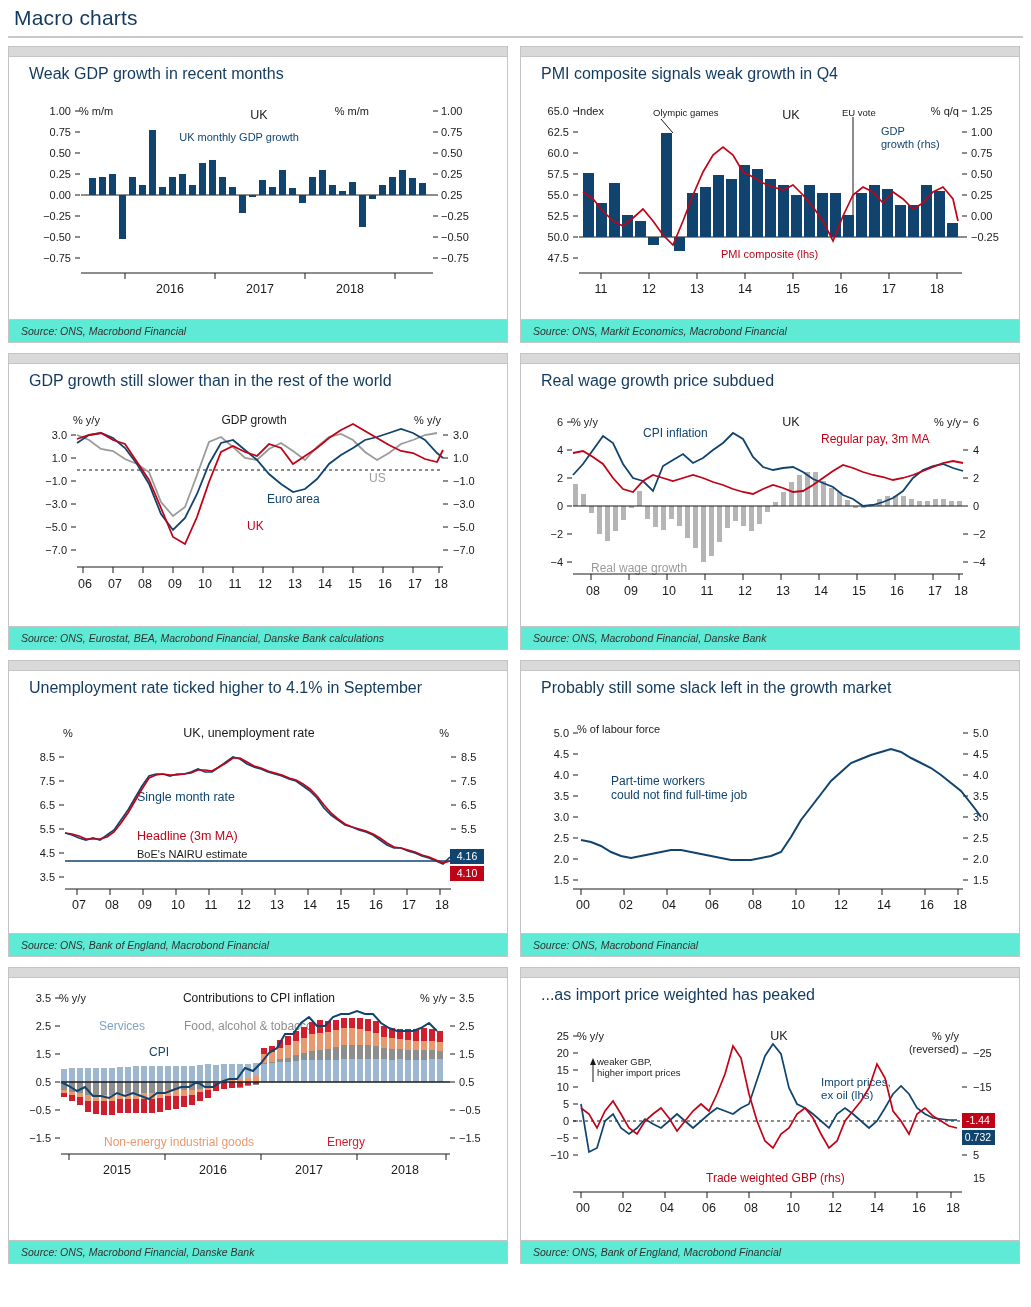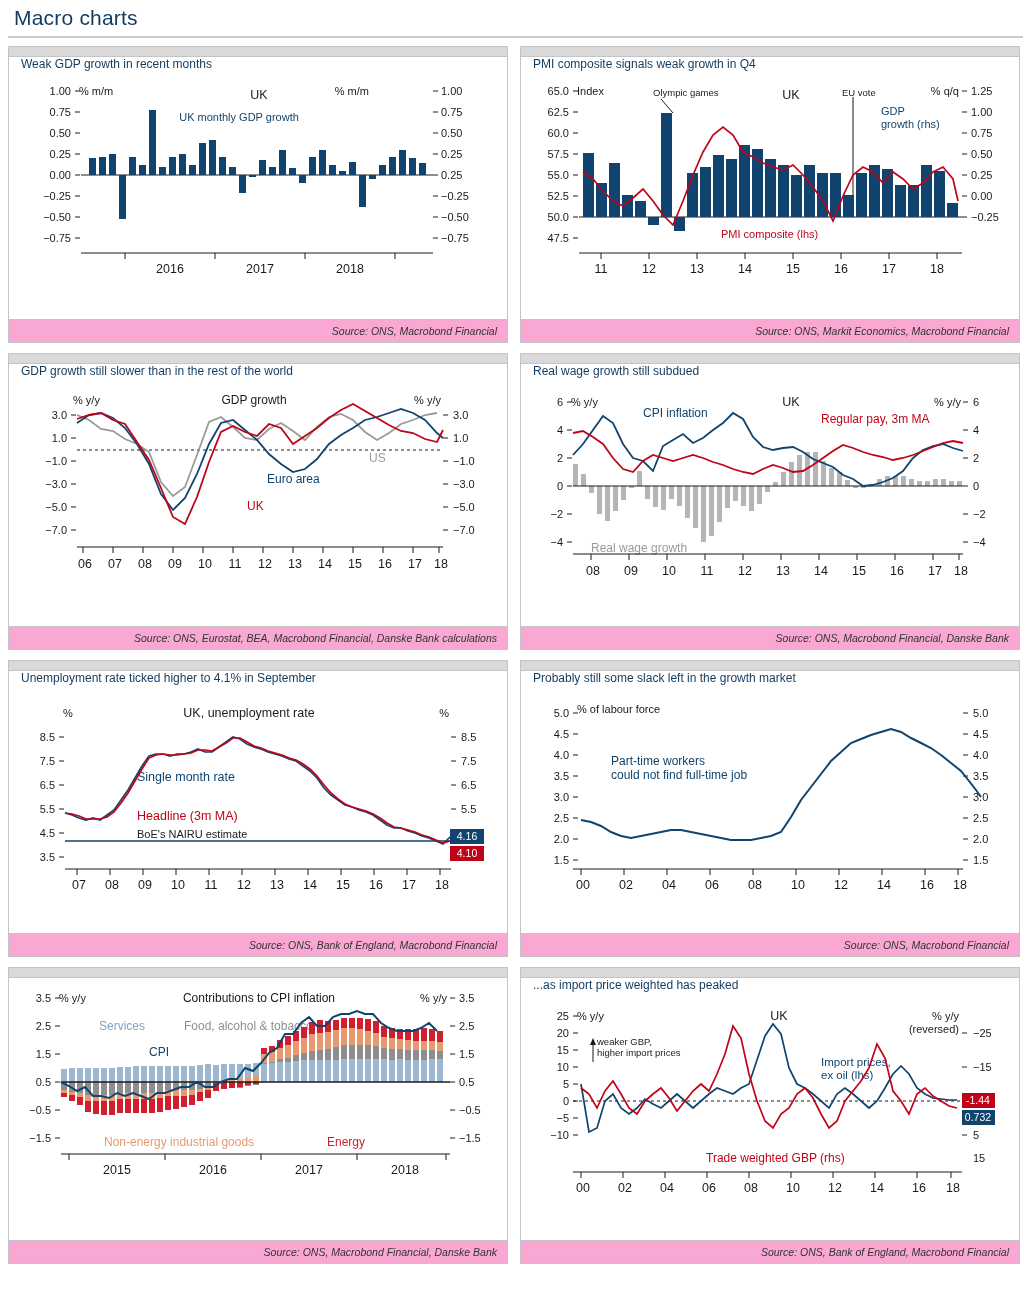--- a/index.html
+++ b/index.html
@@ -17,30 +17,30 @@
   .grid{
     display:grid;grid-template-columns:500px 500px;
     column-gap:12px;row-gap:10px;padding:0 8px;
   }
   .panel{
     border:1px solid #c4c4c4;background:#ffffff;
     position:relative;height:295px;overflow:hidden;
   }
   .panel .bar{height:9px;background:#d9d9d9;border-bottom:1px solid #c4c4c4;}
   .panel h2{
-    font-size:12px;font-weight:400;color:#123a5e;
-    margin:0;padding:0 10px 4px 12px;
+    font-size:16px;font-weight:400;color:#123a5e;
+    margin:8px;padding:0 10px 4px 12px;
   }
   .plot{position:relative;width:100%;height:212px;}
   .plot svg{display:block;}
   .source{
     position:absolute;left:0;right:0;bottom:0;
     border-top:1px solid #c4c4c4;
     font-size:10.5px;font-style:italic;color:#333;
-    padding:5px 10px 5px 12px;background:#f9a8d4;text-align:right;
+    padding:5px 10px 5px 12px;background:#5eead4;
   }
   text{font-family:"Liberation Sans", sans-serif;}
   .ax{font-size:11px;fill:#1a1a1a;}
   .lbl{font-size:11px;}
   .lbl-navy{fill:#10446e;}
   .lbl-red{fill:#c00418;}
   .lbl-grey{fill:#9a9a9a;}
   .lbl-dark{fill:#1a1a1a;}
 </style>
 </head>
@@ -346,21 +346,21 @@
               <text x="406" y="186">17</text>
             <text x="432" y="186">18</text>
           </g>
         </svg>
       </div>
       <div class="source">Source: ONS, Eurostat, BEA, Macrobond Financial, Danske Bank calculations</div>
     </div>
 
     <div class="panel">
       <div class="bar"></div>
-      <h2>Real wage growth still subdued</h2>
+      <h2>Real wage growth price subdued</h2>
       <div class="plot">
         <svg width="498" height="212" viewBox="0 0 498 212">
           <g class="ax" text-anchor="end">
             <text x="42" y="24">6</text>
               <text x="42" y="52">4</text>
               <text x="42" y="80">2</text>
             <text x="42" y="108">0</text>
               <text x="42" y="136">−2</text>
               <text x="42" y="164">−4</text>
           </g>

